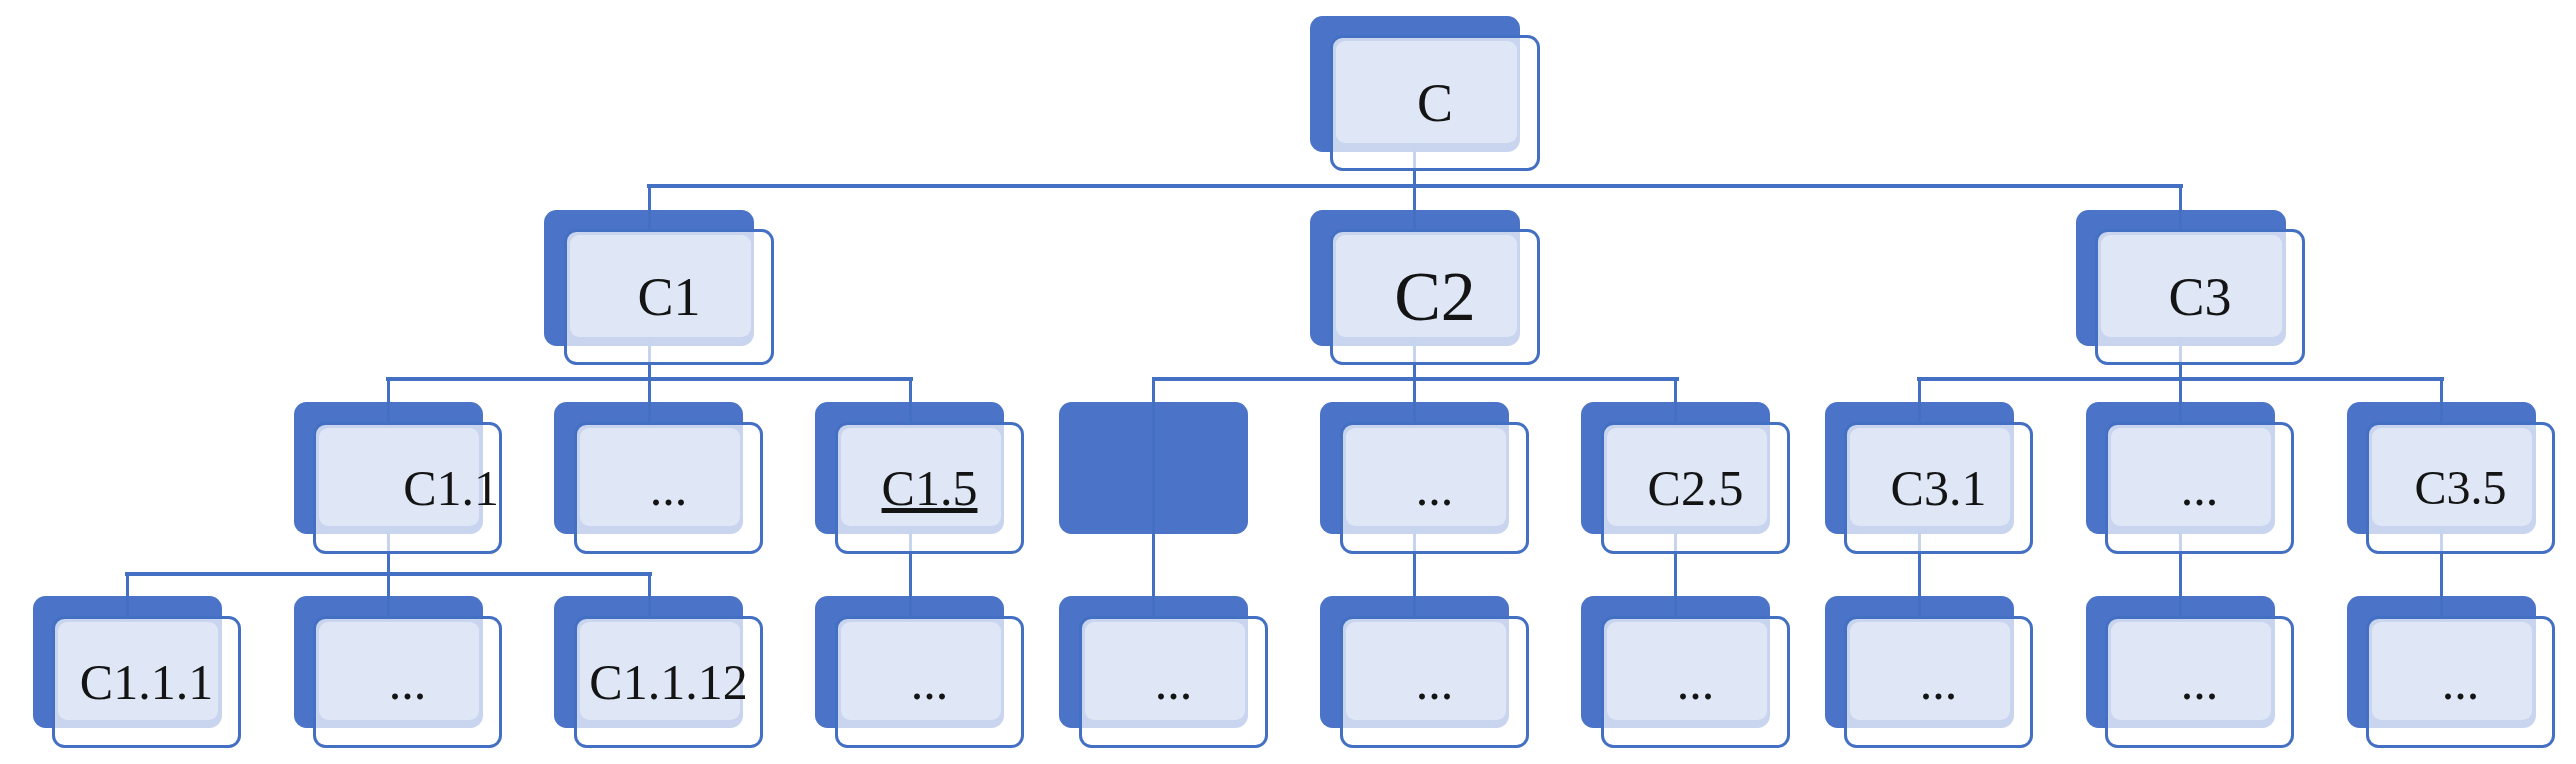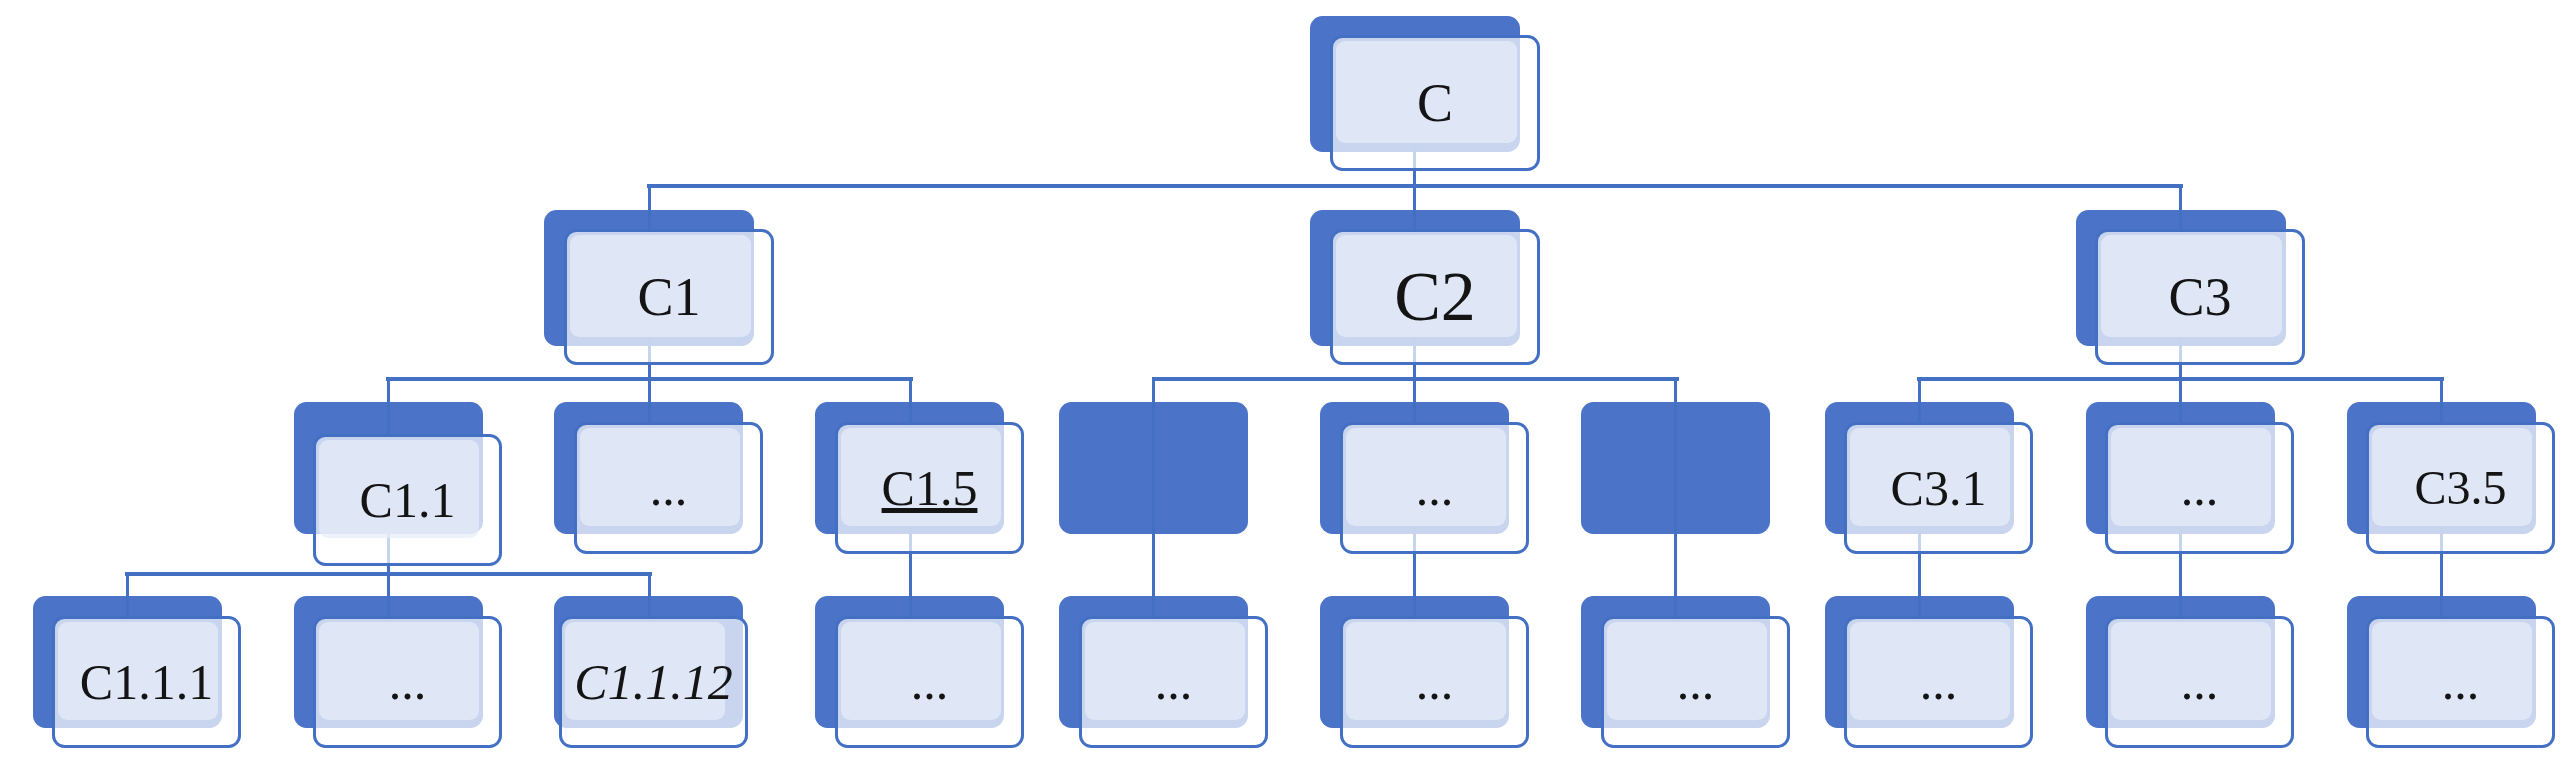--- a/index.html
+++ b/index.html
@@ -96,41 +96,45 @@
     <div class="node-front" style="left: 1330px; top: 229px; width: 210px; height: 136px;">
       <div class="node-inner"></div>
       <span class="node-label" style="font-size: 70px;">C2</span>
     </div>
     <div class="node-back" style="left: 2076px; top: 210px; width: 210px; height: 136px;"></div>
     <div class="node-front" style="left: 2095px; top: 229px; width: 210px; height: 136px;">
       <div class="node-inner"></div>
       <span class="node-label" style="font-size: 54px;">C3</span>
     </div>
     <div class="node-back" style="left: 294px; top: 402px; width: 189px; height: 132px;"></div>
-    <div class="node-front" style="left: 313px; top: 434px; width: 189px; height: 132px;">
+    <div class="node-front" style="left: 313px; top: 422px; width: 189px; height: 132px; justify-content: flex-end;">
       <div class="node-inner"></div>
       <span class="node-label" style="font-size: 50px;">C1.1</span>
     </div>
     <div class="node-back" style="left: 554px; top: 402px; width: 189px; height: 132px;"></div>
     <div class="node-front" style="left: 574px; top: 422px; width: 189px; height: 132px;">
       <div class="node-inner"></div>
       <span class="node-label" style="font-size: 50px;">...</span>
     </div>
     <div class="node-back" style="left: 815px; top: 402px; width: 189px; height: 132px;"></div>
     <div class="node-front" style="left: 835px; top: 422px; width: 189px; height: 132px;">
       <div class="node-inner"></div>
       <span class="node-label" style="font-size: 50px; text-decoration: underline;">C1.5</span>
     </div>
     <div class="node-back" style="left: 1059px; top: 402px; width: 189px; height: 132px;"></div>
     <div class="node-back" style="left: 1320px; top: 402px; width: 189px; height: 132px;"></div>
     <div class="node-front" style="left: 1340px; top: 422px; width: 189px; height: 132px;">
       <div class="node-inner"></div>
       <span class="node-label" style="font-size: 50px;">...</span>
     </div>
     <div class="node-back" style="left: 1581px; top: 402px; width: 189px; height: 132px;"></div>
+    <div class="node-front" style="left: 1601px; top: 422px; width: 189px; height: 132px;">
+      <div class="node-inner"></div>
+      <span class="node-label" style="font-size: 50px;">C2.5</span>
+    </div>
     <div class="node-back" style="left: 1825px; top: 402px; width: 189px; height: 132px;"></div>
     <div class="node-front" style="left: 1844px; top: 422px; width: 189px; height: 132px;">
       <div class="node-inner"></div>
       <span class="node-label" style="font-size: 50px;">C3.1</span>
     </div>
     <div class="node-back" style="left: 2086px; top: 402px; width: 189px; height: 132px;"></div>
     <div class="node-front" style="left: 2105px; top: 422px; width: 189px; height: 132px;">
       <div class="node-inner"></div>
       <span class="node-label" style="font-size: 50px;">...</span>
     </div>
@@ -143,21 +147,21 @@
     <div class="node-front" style="left: 52px; top: 616px; width: 189px; height: 132px;">
       <div class="node-inner"></div>
       <span class="node-label" style="font-size: 50px;">C1.1.1</span>
     </div>
     <div class="node-back" style="left: 294px; top: 596px; width: 189px; height: 132px;"></div>
     <div class="node-front" style="left: 313px; top: 616px; width: 189px; height: 132px;">
       <div class="node-inner"></div>
       <span class="node-label" style="font-size: 50px;">...</span>
     </div>
     <div class="node-back" style="left: 554px; top: 596px; width: 189px; height: 132px;"></div>
-    <div class="node-front" style="left: 559px; top: 616px; width: 189px; height: 132px; font-style: italic;">
+    <div class="node-front" style="left: 574px; top: 616px; width: 189px; height: 132px;">
       <div class="node-inner"></div>
       <span class="node-label" style="font-size: 50px;">C1.1.12</span>
     </div>
     <div class="node-back" style="left: 815px; top: 596px; width: 189px; height: 132px;"></div>
     <div class="node-front" style="left: 835px; top: 616px; width: 189px; height: 132px;">
       <div class="node-inner"></div>
       <span class="node-label" style="font-size: 50px;">...</span>
     </div>
     <div class="node-back" style="left: 1059px; top: 596px; width: 189px; height: 132px;"></div>
     <div class="node-front" style="left: 1079px; top: 616px; width: 189px; height: 132px;">

